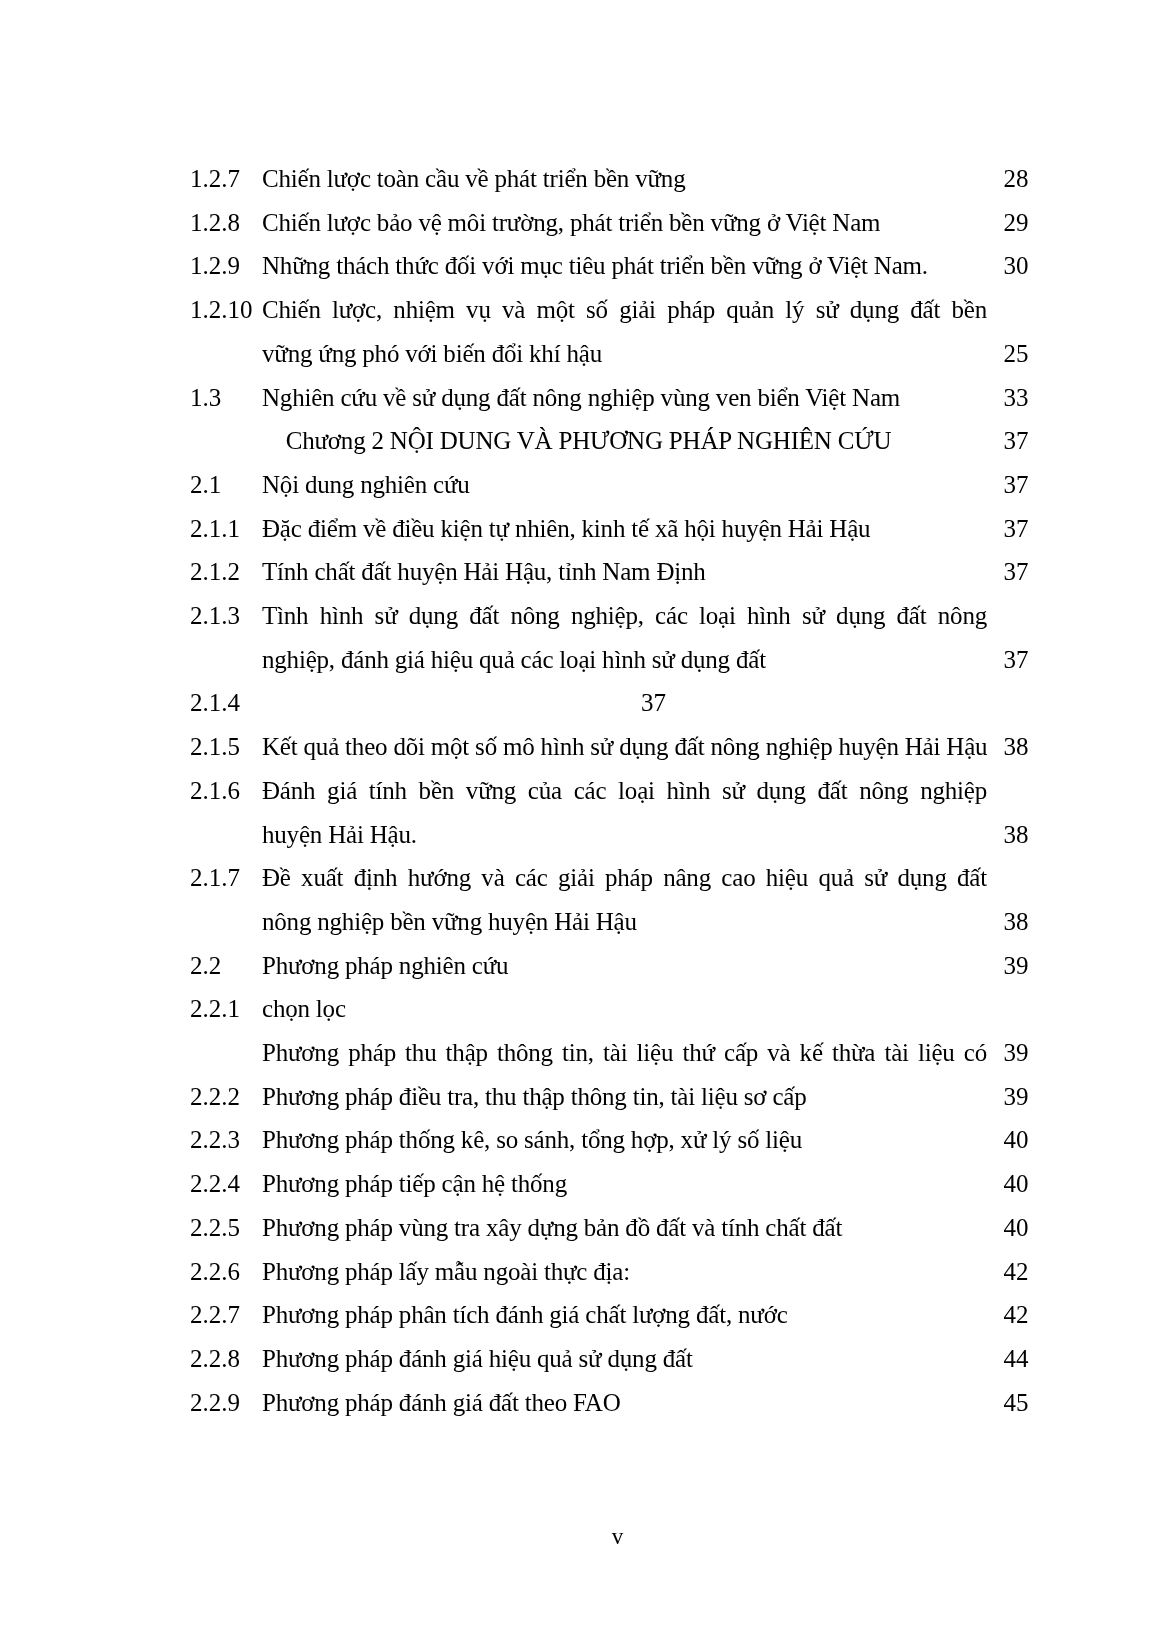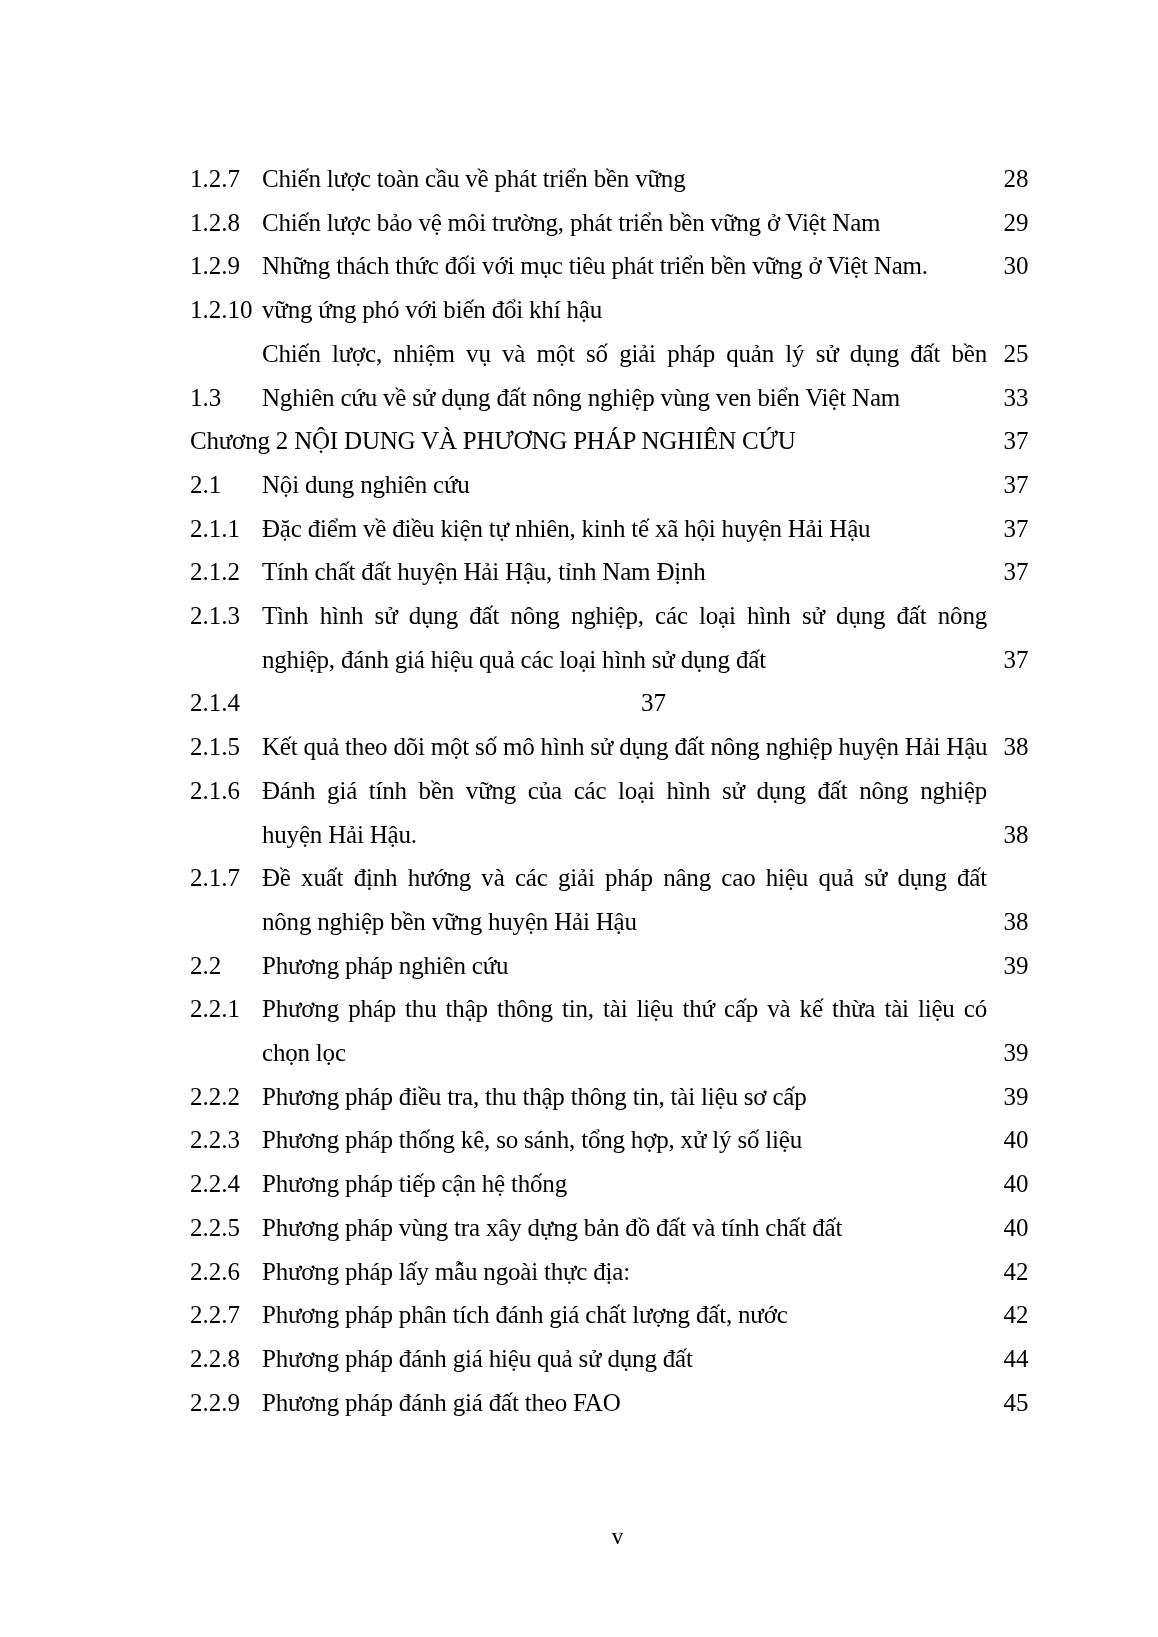--- a/index.html
+++ b/index.html
@@ -25,21 +25,21 @@
   .num {
     width:72px;
     flex:none;
     align-self:flex-start;
     white-space:nowrap;
   }
   .txt {
     width:725px;
     flex:none;
   }
-  .row.chapter .txt { width:797px; }
+  .row.chapter .txt { width:797px;text-align:center; }
   .pg {
     flex:1 1 auto;
     text-align:center;
     white-space:nowrap;
   }
   .line {
     white-space:nowrap;
     letter-spacing:-0.2px;
   }
   .line.j {
@@ -82,22 +82,22 @@
       <div class="num">1.2.9</div>
       <div class="txt">
         <div class="line">Những thách thức đối với mục tiêu phát triển bền vững ở Việt Nam.</div>
       </div>
       <div class="pg">30</div>
     </div>
 
     <div class="row">
       <div class="num">1.2.10</div>
       <div class="txt">
+        <div class="line j">Chiến lược, nhiệm vụ và một số giải pháp quản lý sử dụng đất bền</div>
         <div class="line">vững ứng phó với biến đổi khí hậu</div>
-        <div class="line j">Chiến lược, nhiệm vụ và một số giải pháp quản lý sử dụng đất bền</div>
       </div>
       <div class="pg">25</div>
     </div>
 
     <div class="row">
       <div class="num">1.3</div>
       <div class="txt">
         <div class="line">Nghiên cứu về sử dụng đất nông nghiệp vùng ven biển Việt Nam</div>
       </div>
       <div class="pg">33</div>
@@ -178,22 +178,22 @@
       <div class="num">2.2</div>
       <div class="txt">
         <div class="line">Phương pháp nghiên cứu</div>
       </div>
       <div class="pg">39</div>
     </div>
 
     <div class="row">
       <div class="num">2.2.1</div>
       <div class="txt">
+        <div class="line">chọn lọc</div>
         <div class="line j">Phương pháp thu thập thông tin, tài liệu thứ cấp và kế thừa tài liệu có</div>
-        <div class="line">chọn lọc</div>
       </div>
       <div class="pg">39</div>
     </div>
 
     <div class="row">
       <div class="num">2.2.2</div>
       <div class="txt">
         <div class="line">Phương pháp điều tra, thu thập thông tin, tài liệu sơ cấp</div>
       </div>
       <div class="pg">39</div>

